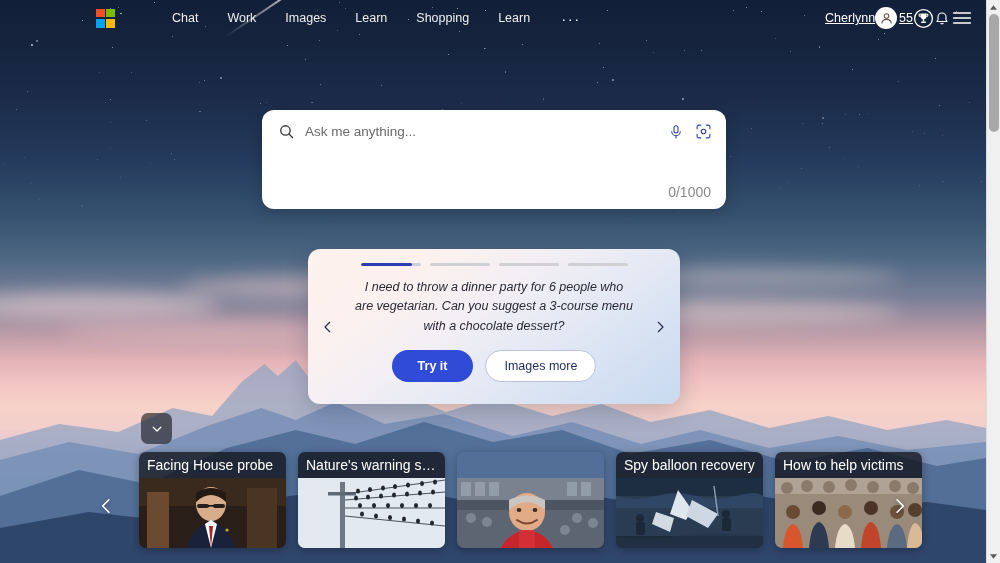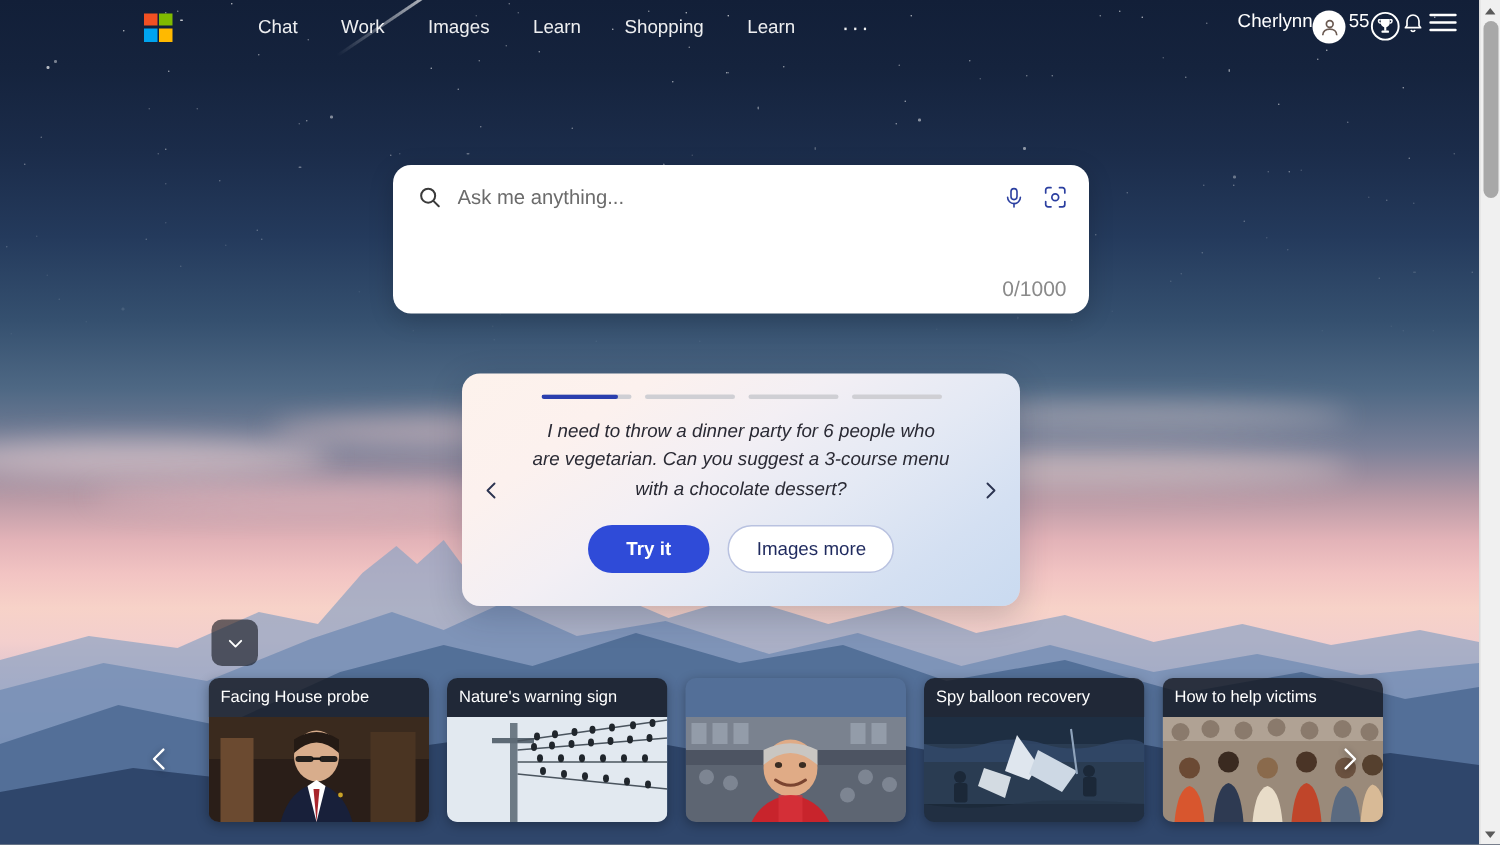--- a/index.html
+++ b/index.html
@@ -124,21 +124,22 @@
     font-size: 15px;
     letter-spacing: 1.5px;
     color: rgba(255,255,255,.93);
     cursor: pointer;
     margin-left: 4px;
   }
   .header-right {
     margin-left: auto;
     margin-right: 14px;
     display: flex;
-    align-items: flex-start;
+    align-items: center;
+    text-decoration: underline;
   }
   .user-name {
     font-size: 12.5px;
     color: #fff;
     white-space: nowrap;
   }
   .avatar {
     width: 22px; height: 22px;
     border-radius: 50%;
     background: #fff;
@@ -335,21 +336,21 @@
     position: absolute;
     top: 0; left: 0; right: 0;
     height: 26px;
     background: rgba(18,20,28,.78);
     display: flex;
     align-items: center;
     padding: 0 8px;
     z-index: 3;
   }
   .news-head span {
-    font-size: 11px;
+    font-size: 14px;
     color: #fff;
     white-space: nowrap;
     overflow: hidden;
     text-overflow: ellipsis;
   }
   .news-img {
     position: absolute;
     inset: 26px 0 0 0;
     overflow: hidden;
   }

